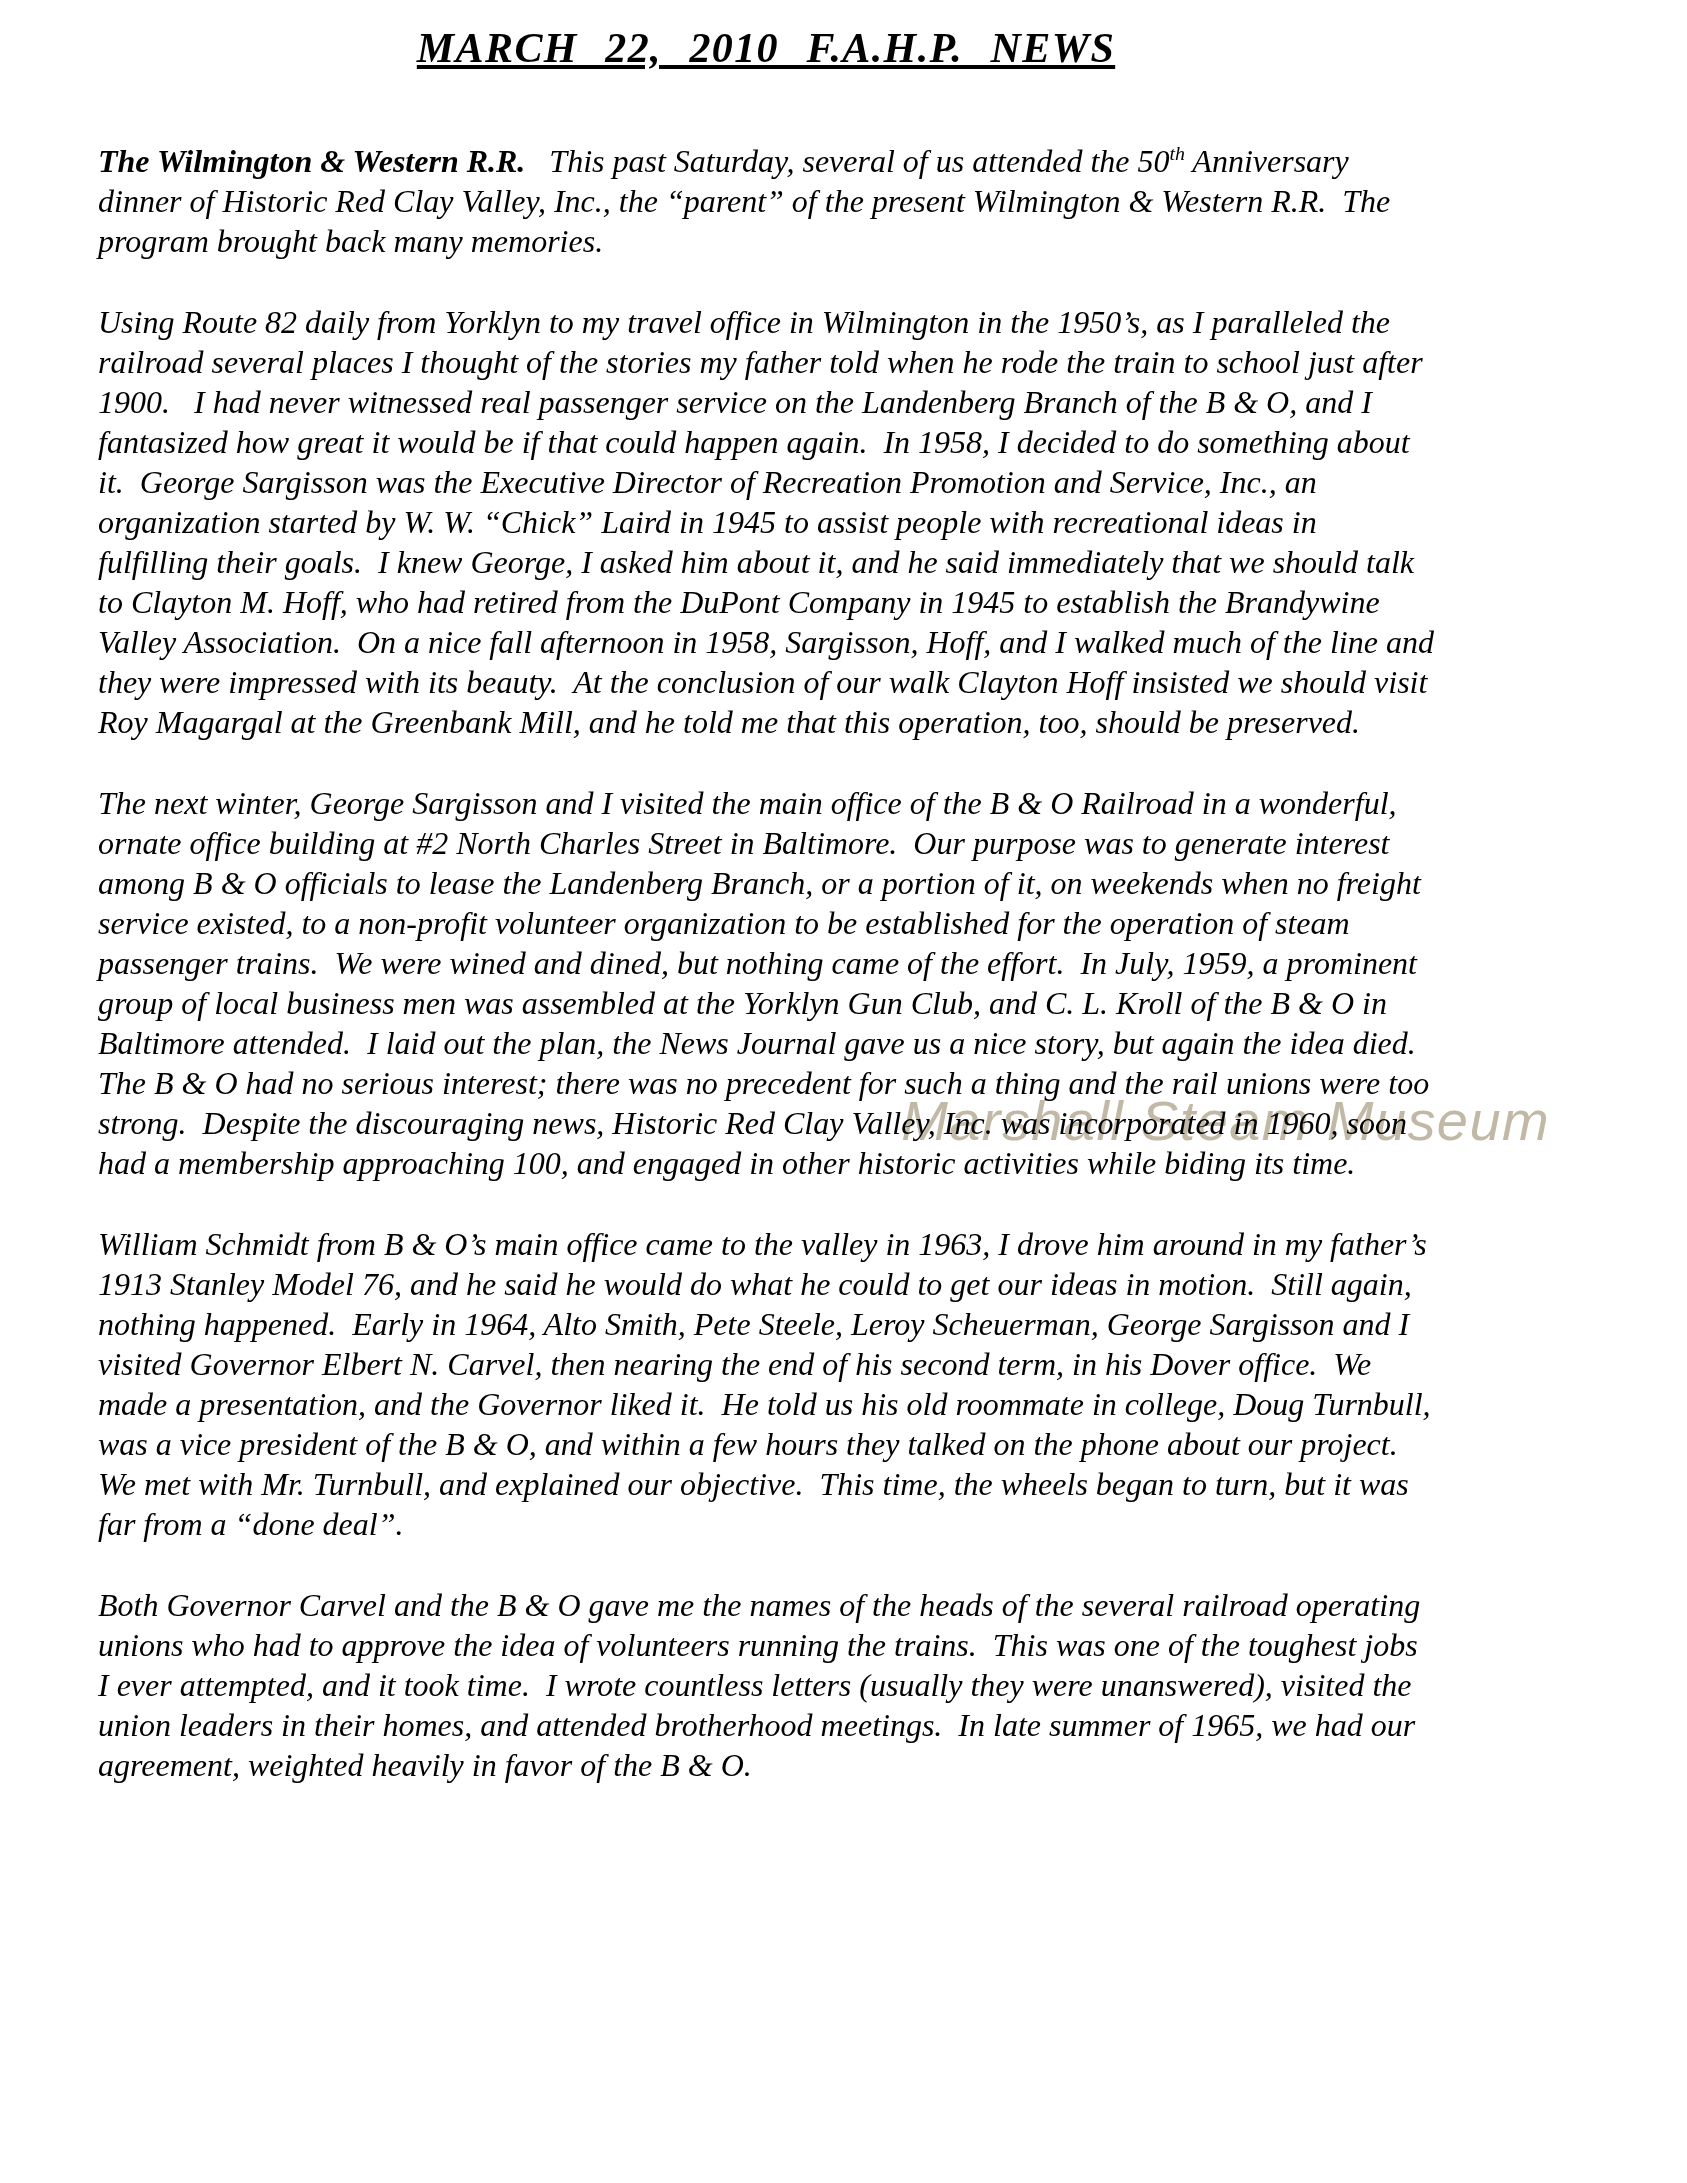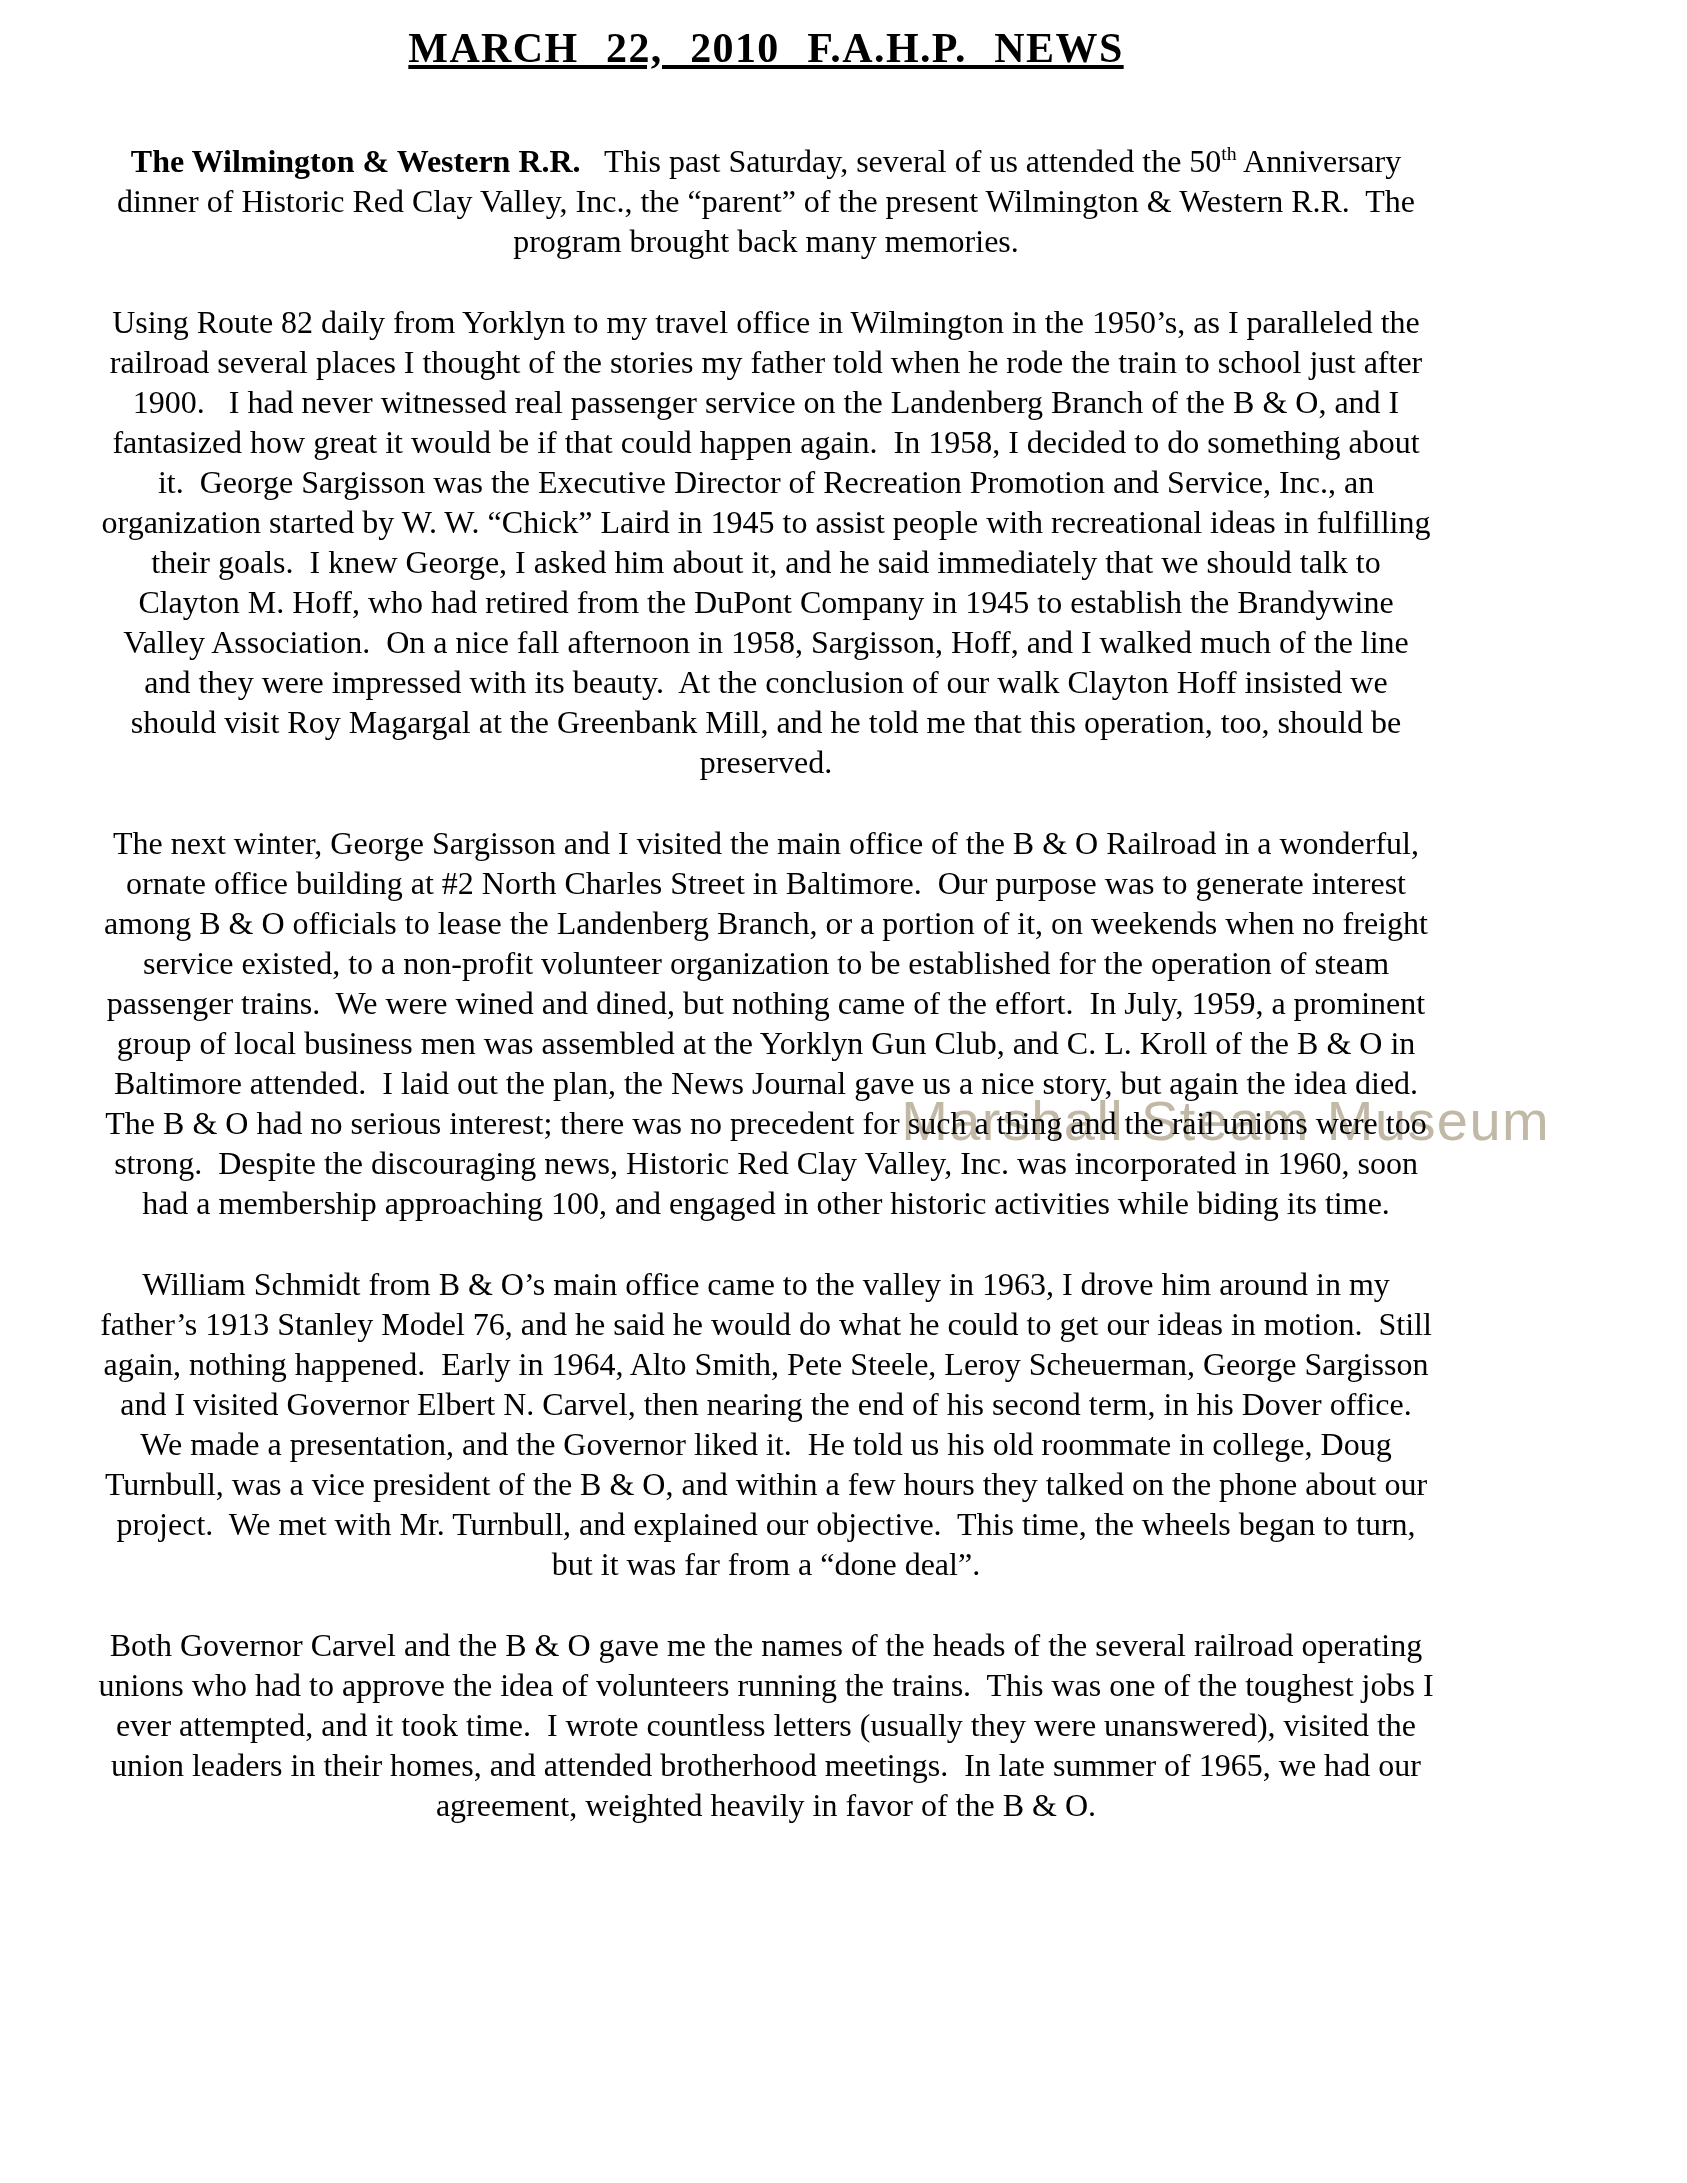--- a/index.html
+++ b/index.html
@@ -10,36 +10,37 @@
   .page {
     position: relative;
     width: 1550px;
     height: 2183px;
     background: #ffffff;
     box-sizing: border-box;
     padding: 24px 116px 0 98px;
     font-family: "Liberation Serif", "DejaVu Serif", serif;
     color: #000000;
     overflow: hidden;
+    font-style: italic;
   }
   .title {
     text-align: center;
     font-size: 42px;
     font-weight: bold;
     text-decoration: underline;
     letter-spacing: 1.4px;
     word-spacing: 15.5px;
     margin: 0 0 69px 0;
   }
   .body-text p.para {
     font-size: 32px;
     line-height: 40px;
     margin: 0 0 41px 0;
     white-space: pre-wrap;
-    text-align: center;
+    text-align: left;
   }
   .lead {
     font-weight: bold;
   }
   sup {
     font-size: 0.62em;
     vertical-align: super;
     line-height: 0;
   }
   .watermark {

